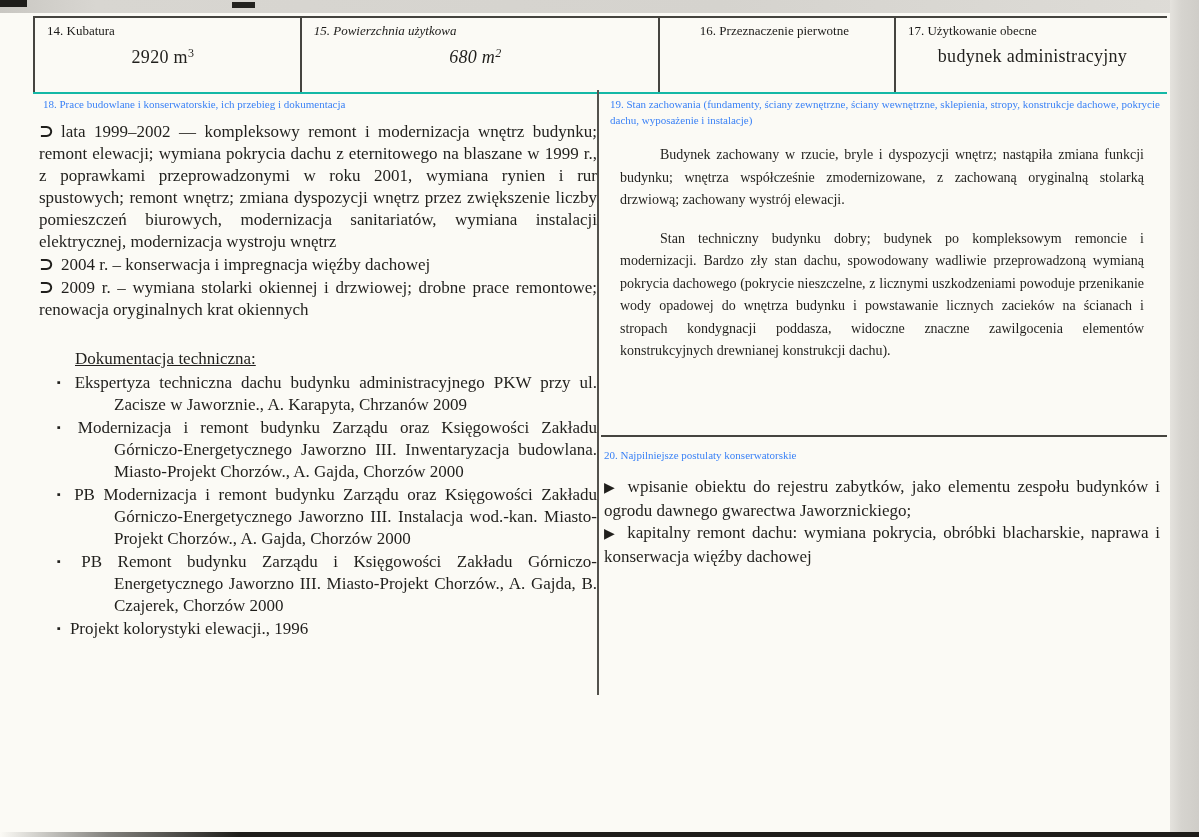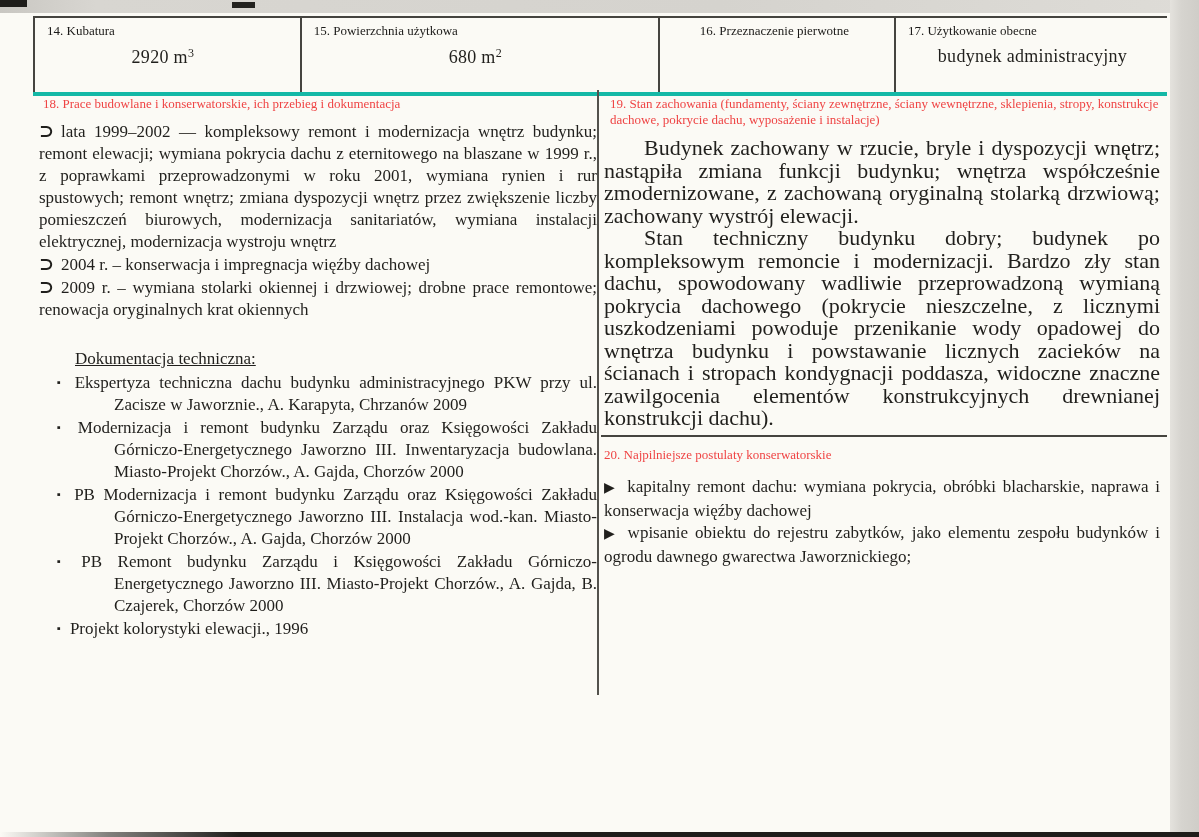--- a/index.html
+++ b/index.html
@@ -14,50 +14,50 @@
     background:linear-gradient(90deg,#c9c7c2 0,#d8d6d1 8%,#d5d3ce 60%,#dedcd7 100%);}
   .corner-blot{position:absolute;left:0;top:0;width:27px;height:7px;background:#1e1d1a;}
   .top-dash{position:absolute;left:232px;top:2px;width:23px;height:6px;background:#23221f;}
   .band-right{position:absolute;right:0;top:0;width:29px;height:837px;
     background:linear-gradient(90deg,#e4e2dd 0,#d6d4cf 40%,#cfcdc8 100%);}
   .edge-bottom{position:absolute;left:0;top:832px;width:1199px;height:5px;
     background:linear-gradient(90deg,rgba(30,29,26,0) 0,rgba(30,29,26,.55) 9%,#1e1d1a 20%,#1e1d1a 100%);}
 
   
   .toprow{position:absolute;left:33px;top:16px;width:1134px;height:74px;
-    border-top:2px solid #45443f;border-bottom:4px solid #14b8a6;display:flex;gap:11px;}
+    border-top:2px solid #45443f;border-bottom:2px solid #14b8a6;display:flex;gap:11px;}
   .cell{box-sizing:border-box;border-left:2px solid #45443f;padding:5px 10px 0 12px;}
-  .cell.c0{width:265px;} .cell.c1{width:360px;} .cell.c2{width:232px;padding-left:40px;} .cell.c3{width:283px;}
+  .cell.c0{width:265px;} .cell.c1{width:360px;font-style:italic;} .cell.c2{width:232px;padding-left:40px;} .cell.c3{width:283px;}
   .cell-label{font-size:13px;line-height:16px;color:#1b1a18;}
   .cell-value{text-align:center;font-size:18px;margin-top:7px;letter-spacing:.3px;}
   .cell-value sup{font-size:12px;vertical-align:6px;}
 
   
   .divider-v{position:absolute;left:597px;top:90px;width:2px;height:605px;background:#53524d;}
   .divider-h20{position:absolute;left:601px;top:435px;width:566px;height:2px;background:#45443f;}
 
-  .sec-title{font-size:13px;line-height:16px;color:#ef4444;}
+  .sec-title{font-size:11px;line-height:16px;color:#3b82f6;}
 
   
   .col-left{position:absolute;left:39px;top:96px;width:558px;}
   .col-left .sec-title{padding-left:4px;}
   .works{margin-top:8px;}
   p.work{margin:0;font-size:17px;line-height:22px;text-align:justify;}
   .bullet-arrow{font-weight:bold;font-size:18px;margin-right:7px;letter-spacing:0;}
   .docs-heading{margin:28px 0 2px 36px;font-size:17px;text-decoration:underline;}
   ul.docs{list-style:none;margin:2px 0 0 0;padding:0;}
   ul.docs li{font-size:17px;line-height:22px;text-align:justify;
     padding-left:75px;text-indent:-57px;margin:0;}
   .bullet-square{font-size:11px;vertical-align:2px;margin-right:9px;}
 
   
   .col-right{position:absolute;left:604px;top:96px;width:556px;}
   .col-right .sec-title{padding-left:6px;}
   .paras{margin-top:9px;}
-  p.para{margin:0;font-size:22px;line-height:22.5px;text-align:justify;text-indent:40px;}
+  p.para{margin:16px;font-size:14px;line-height:22.5px;text-align:justify;text-indent:40px;}
   .col-post{position:absolute;left:604px;top:447px;width:556px;}
   .postulates{margin-top:13px;}
   p.postulate{margin:0;font-size:17px;line-height:22.5px;text-align:justify;}
   .bullet-tri{font-size:14px;margin-right:10px;}
 </style>
 </head>
 <body>
 
 <div class="band-top"></div>
 <div class="corner-blot"></div>
@@ -107,16 +107,16 @@
   <div class="sec-title">19. Stan zachowania (fundamenty, ściany zewnętrzne, ściany wewnętrzne, sklepienia, stropy, konstrukcje dachowe, pokrycie dachu, wyposażenie i instalacje)</div>
   <div class="paras">
     <p class="para">Budynek zachowany w rzucie, bryle i dyspozycji wnętrz; nastąpiła zmiana funkcji budynku; wnętrza współcześnie zmodernizowane, z zachowaną oryginalną stolarką drzwiową;  zachowany wystrój elewacji.</p>
     <p class="para">Stan techniczny budynku dobry; budynek po kompleksowym remoncie i modernizacji. Bardzo zły stan dachu, spowodowany wadliwie przeprowadzoną wymianą pokrycia dachowego (pokrycie nieszczelne, z licznymi uszkodzeniami powoduje przenikanie wody opadowej do wnętrza budynku i powstawanie licznych zacieków na ścianach i stropach kondygnacji poddasza, widoczne znaczne zawilgocenia elementów konstrukcyjnych drewnianej konstrukcji dachu).</p>
   </div>
 </div>
 
 <div class="col-post">
   <div class="sec-title">20. Najpilniejsze postulaty konserwatorskie</div>
   <div class="postulates">
+    <p class="postulate"><span class="bullet-tri">▶</span><span>wpisanie obiektu do rejestru zabytków, jako elementu zespołu budynków i ogrodu dawnego gwarectwa Jaworznickiego;</span></p>
     <p class="postulate"><span class="bullet-tri">▶</span><span>kapitalny remont dachu: wymiana pokrycia, obróbki blacharskie, naprawa i konserwacja więźby dachowej</span></p>
-    <p class="postulate"><span class="bullet-tri">▶</span><span>wpisanie obiektu do rejestru zabytków, jako elementu zespołu budynków i ogrodu dawnego gwarectwa Jaworznickiego;</span></p>
   </div>
 </div>
 
 </body></html>

